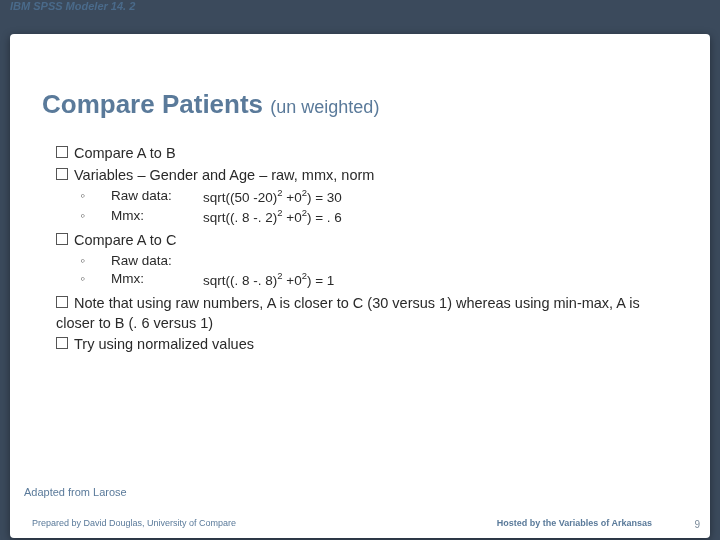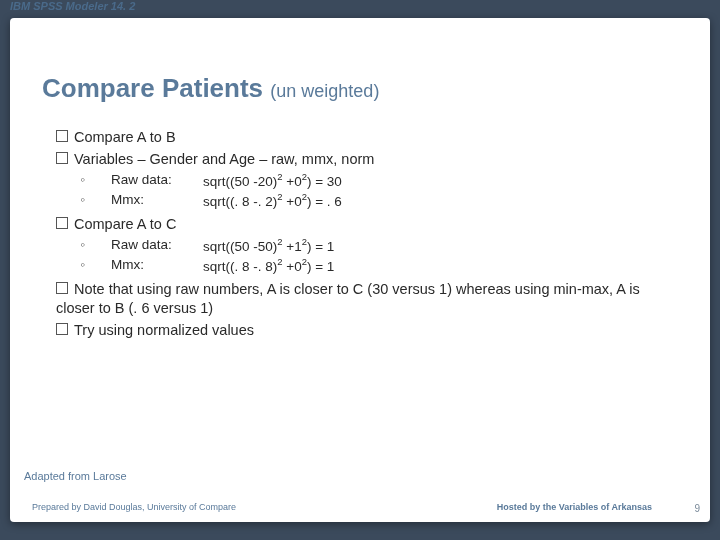--- a/index.html
+++ b/index.html
@@ -7,21 +7,21 @@
     padding: 0;
     width: 720px;
     height: 540px;
     background: #3b4a5c;
     font-family: Verdana, Geneva, sans-serif;
     overflow: hidden;
   }
   .slide {
     position: absolute;
     left: 10px;
-    top: 18px;
+    top: 34px;
     width: 700px;
     height: 504px;
     background: #ffffff;
     border-radius: 4px;
     box-shadow: 0 2px 8px rgba(0,0,0,0.4);
   }
   .product {
     position: absolute;
     left: 10px;
     top: 0px;
@@ -151,21 +151,20 @@
       </div>
     </div>
 
     <div class="lvl1">
       <span class="box"></span><span>Compare A to C</span>
     </div>
     <div class="sub-group">
       <div class="sub-row">
         <span class="sub-circ"></span>
         <span class="sub-label">Raw data:</span>
-        <span>sqrt((50 -50)<sup>2</sup> +1<sup>2</sup>) = 1</span>
       </div>
       <div class="sub-row">
         <span class="sub-circ"></span>
         <span class="sub-label">Mmx:</span>
         <span>sqrt((. 8 -. 8)<sup>2</sup> +0<sup>2</sup>) = 1</span>
       </div>
     </div>
 
     <div class="lvl1" style="margin-top:4px;">
       <span class="box"></span><span>Note that using raw numbers, A is closer to C (30 versus 1) whereas using min-max, A is closer to B (. 6 versus 1)</span>

